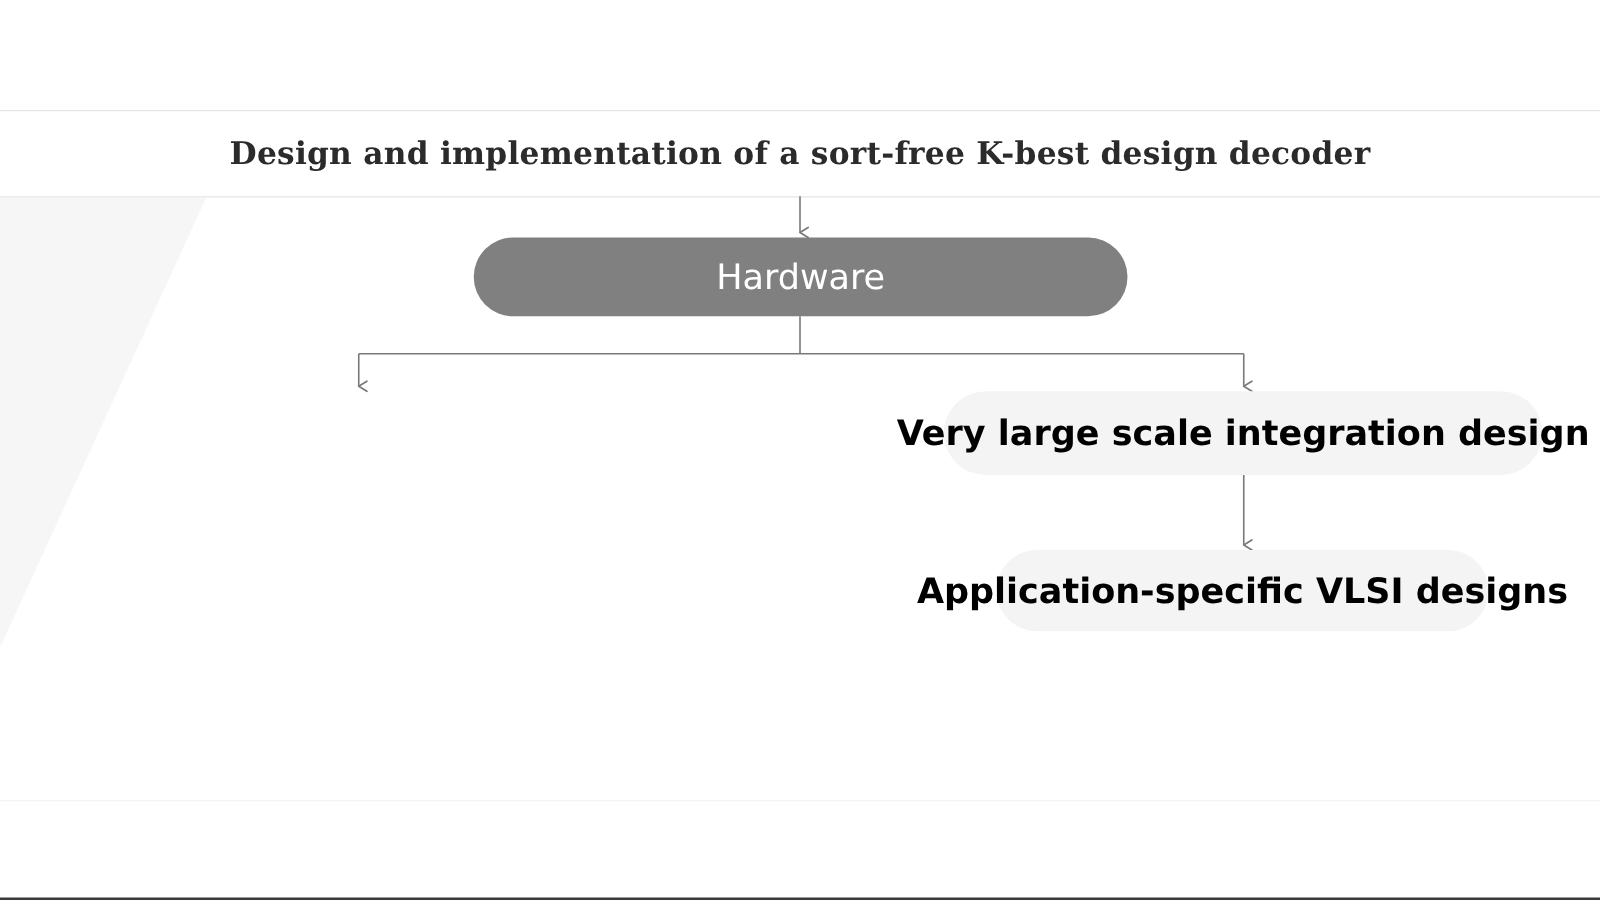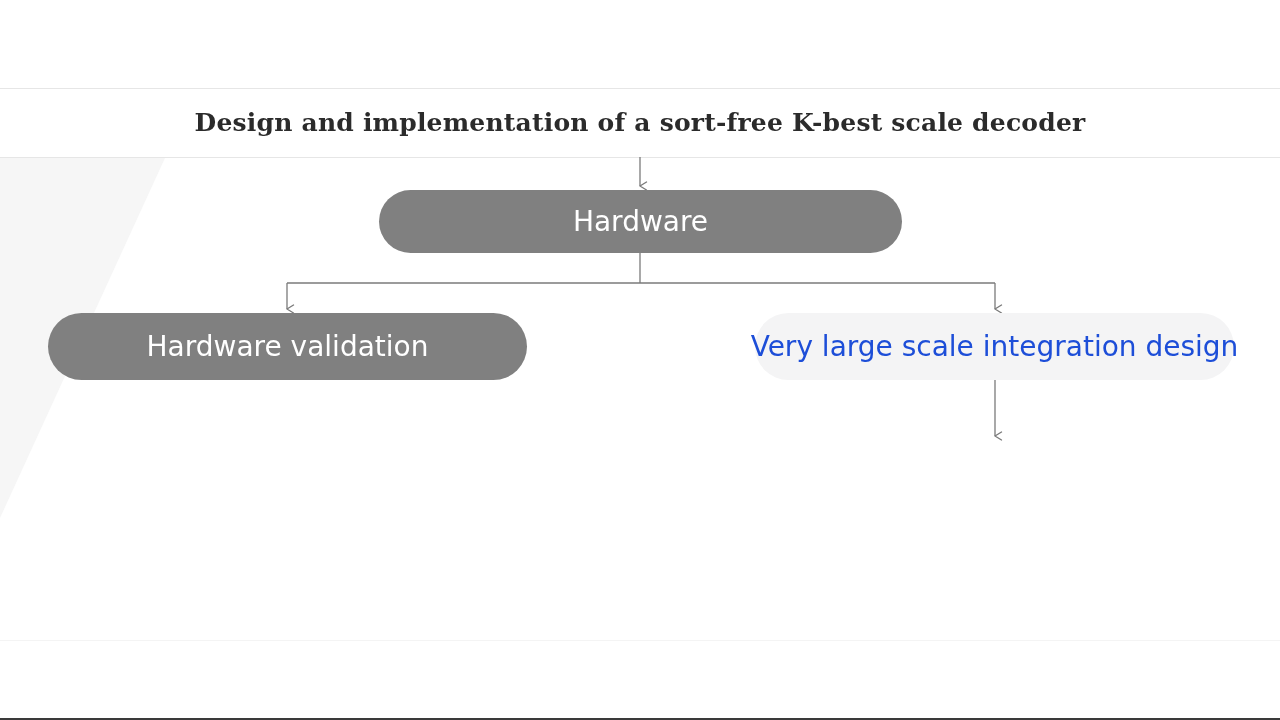--- a/index.html
+++ b/index.html
@@ -95,21 +95,22 @@
   .node.filled {
     background: #808080;
   }
   .node.filled .node-label {
     color: #ffffff;
   }
   .node.light {
     background: #f4f4f5;
   }
   .node.light .node-label {
-    color: #1d4ed8;
+    color: #000000;
+    font-weight: bold;
   }
 
   
   .node-hardware {
     left: 379px;  top: 190px;  width: 523px;  height: 63px;
   }
   .node-hw-validation {
     left: 48px;   top: 313px;  width: 479px;  height: 67px;
   }
   .node-vlsi {
@@ -127,21 +128,21 @@
   <svg class="bg-deco" viewBox="0 0 230 360" preserveAspectRatio="none" aria-hidden="true">
     <polygon points="0,0 165,0 0,360" fill="#f6f6f6"></polygon>
   </svg>
 
   <div class="rule top-rule"></div>
   <div class="rule under-title"></div>
   <div class="rule low-rule"></div>
   <div class="rule bottom-edge"></div>
 
   <div class="title-bar">
-    <span class="title-text">Design and implementation of a sort-free K-best scale decoder</span>
+    <span class="title-text">Design and implementation of a sort-free K-best design decoder</span>
   </div>
 
   <svg class="connectors" viewBox="0 0 1280 720" aria-hidden="true">
     <defs>
       <marker id="arrowhead" markerWidth="10" markerHeight="10" refX="5" refY="7.5" orient="auto" markerUnits="userSpaceOnUse">
         <path d="M1,1 L5,7.5 L9,1" fill="none" stroke="#7a7a7a" stroke-width="1.4" stroke-linecap="round" stroke-linejoin="round"></path>
       </marker>
     </defs>
 
     <g>
@@ -157,22 +158,22 @@
 
     <g>
       <line x1="995" y1="380" x2="995" y2="436" stroke="#7a7a7a" stroke-width="1.3" marker-end="url(#arrowhead)"></line>
     </g>
   </svg>
 
   <div class="node filled node-hardware">
     <span class="node-label">Hardware</span>
   </div>
 
-  <div class="node filled node-hw-validation">
-    <span class="node-label">Hardware validation</span>
-  </div>
 
   <div class="node light node-vlsi">
     <span class="node-label">Very large scale integration design</span>
   </div>
 
+  <div class="node light node-asic">
+    <span class="node-label">Application-specific VLSI designs</span>
+  </div>
 
 </div>
 
 </body></html>

